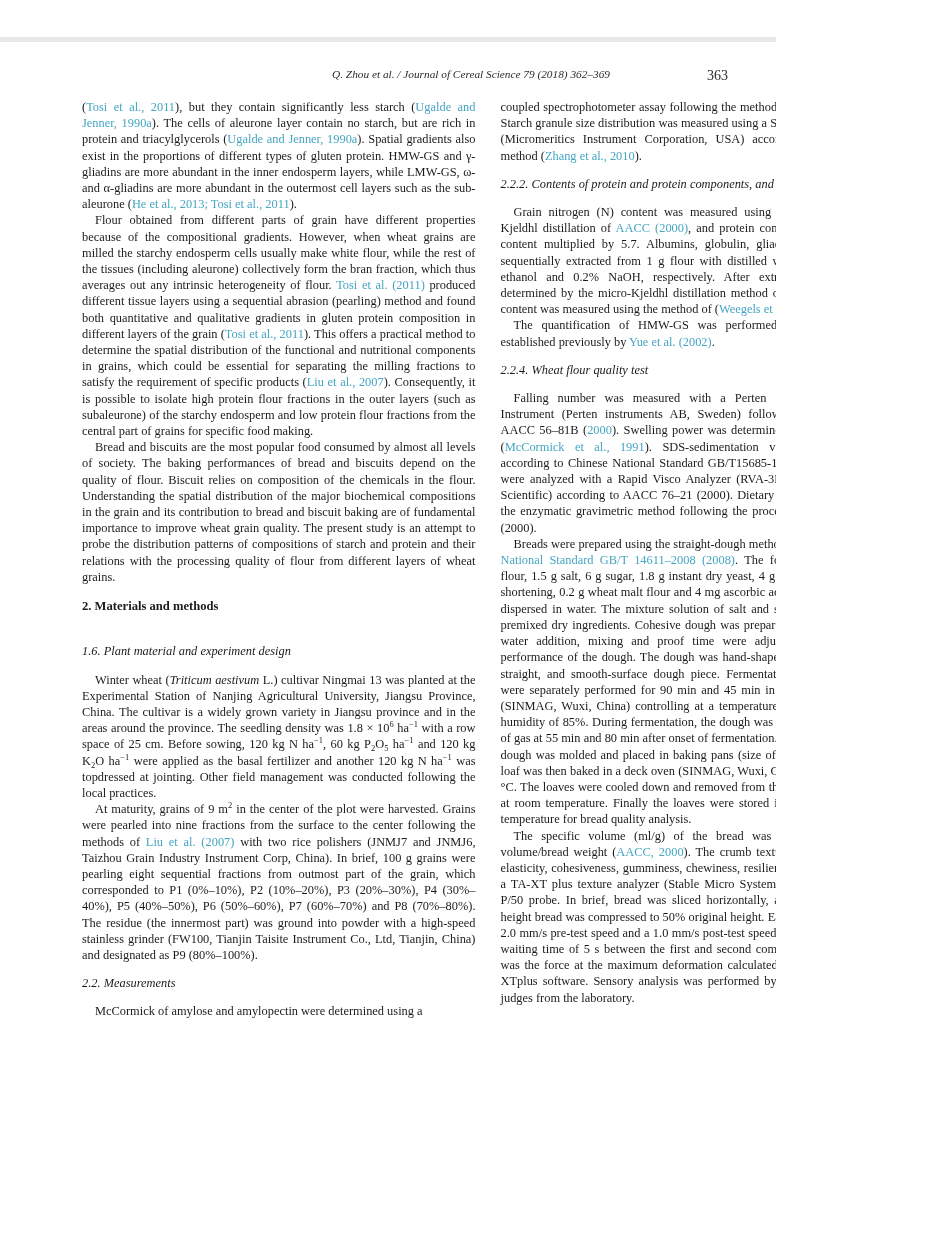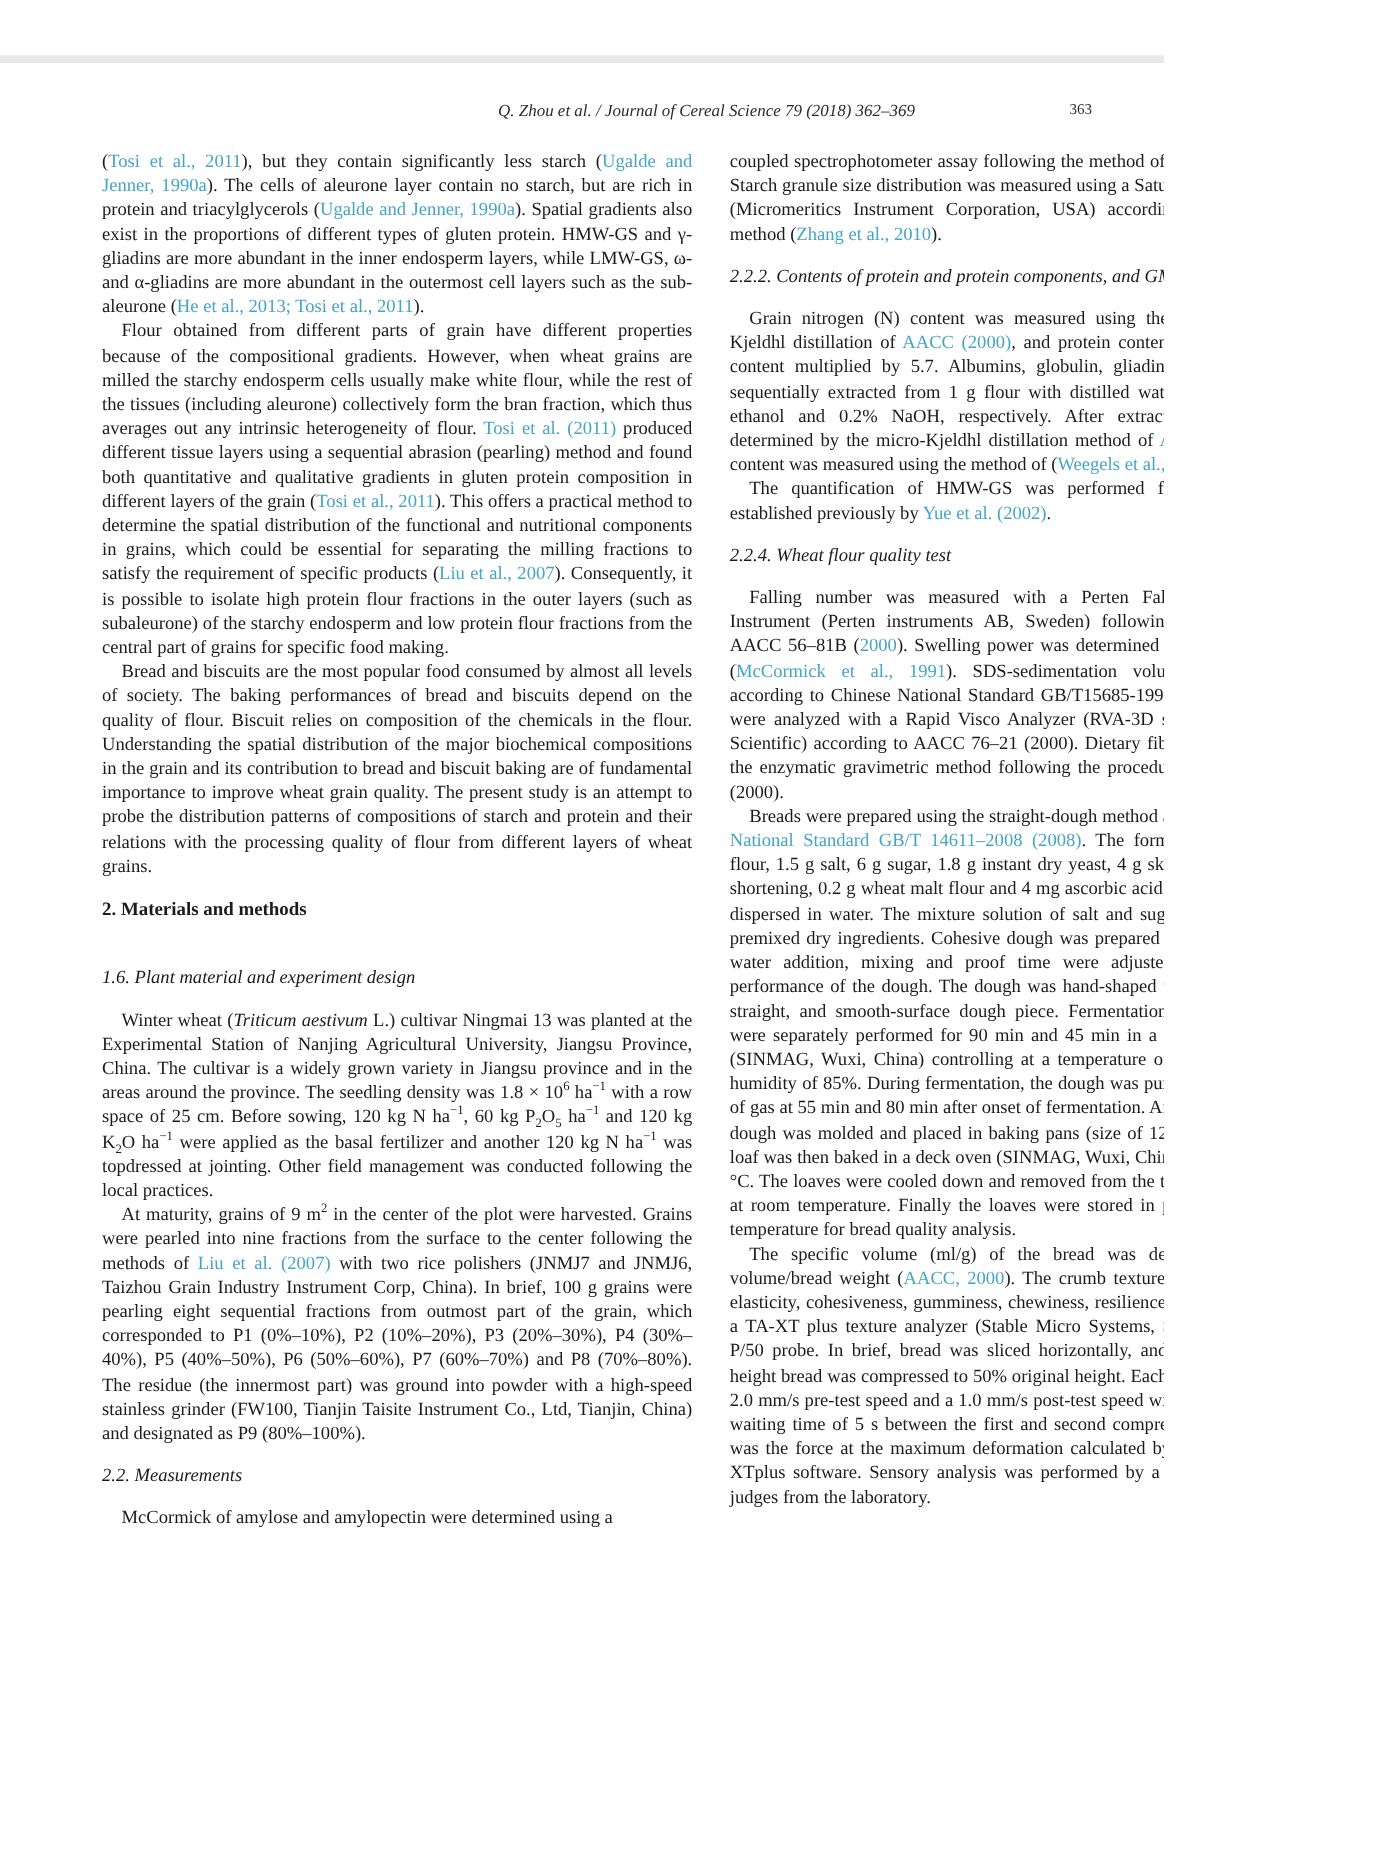--- a/index.html
+++ b/index.html
@@ -17,24 +17,24 @@
     position: absolute; top: 37px; left: 0;
     width: 925px; height: 5px; background: #e8e8e8;
   }
   .running-head {
     position: absolute; top: 68px; left: 65px; width: 812px;
     text-align: center; font-style: italic;
     font-size: 11.3px; color: #2b2b2b;
   }
   .page-number {
     position: absolute; top: 68px; right: 48px;
-    font-size: 10px; color: #2b2b2b;
+    font-size: 14px; color: #2b2b2b;
   }
   .content {
-    position: absolute; top: 99px; left: 68px; width: 812px;
+    position: absolute; top: 99px; left: 82px; width: 812px;
     display: flex; gap: 25px;
   }
   .col {
     width: 395.5px;
     font-size: 12.4px; line-height: 16.2px;
     text-align: justify;
     hyphens: auto; -webkit-hyphens: auto;
   }
   .col p { margin: 0; }
   .col p.indent { text-indent: 13px; }

